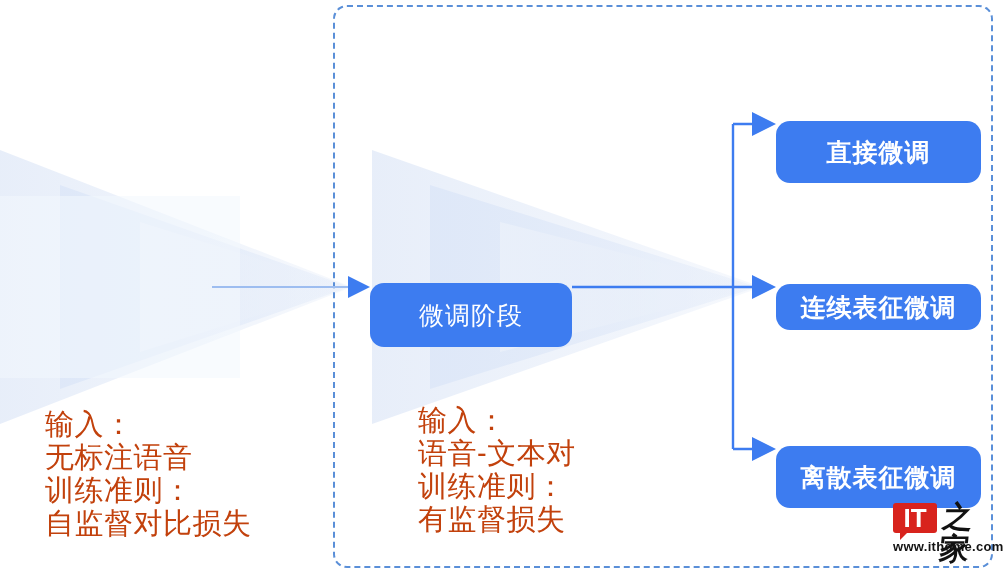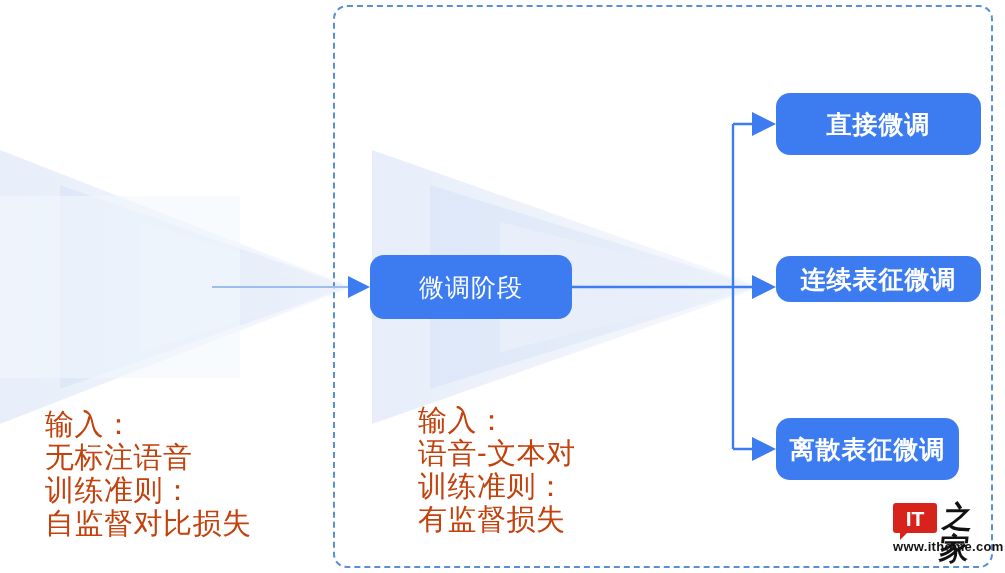--- a/index.html
+++ b/index.html
@@ -28,26 +28,27 @@
   .node{
     position:absolute;
     background:#3d7cf0;
     border-radius:14px;
     color:#ffffff;
     display:flex;align-items:center;justify-content:center;
     font-size:25px;
     font-weight:700;
     letter-spacing:1px;
     box-sizing:border-box;
+    margin-top:28px;
   }
   .node-pretrain{left:7px;top:255px;width:204px;height:64px;}
   .node-finetune{left:370px;top:255px;width:202px;height:64px;font-weight:400;}
   .node-direct{left:776px;top:93px;width:205px;height:62px;}
   .node-cont{left:776px;top:256px;width:205px;height:46px;}
-  .node-disc{left:776px;top:418px;width:183px;height:62px;}
+  .node-disc{left:776px;top:418px;width:205px;height:62px;}
 
   
   .caption{
     position:absolute;
     color:#c2410c;
     font-size:29px;
     line-height:33px;
     white-space:pre;
     letter-spacing:0.5px;
   }
@@ -66,21 +67,21 @@
     border-radius:3px;
     display:flex;align-items:center;justify-content:center;
   }
   .wm-badge::after{
     content:"";position:absolute;left:7px;bottom:-7px;
     width:0;height:0;
     border-left:8px solid #d8231d;
     border-bottom:8px solid transparent;
   }
   .wm-it{
-    color:#ffffff;font-weight:700;font-size:21px;
+    color:#ffffff;font-weight:700;font-size:26px;
     letter-spacing:0px;line-height:1;
     font-family:"Liberation Sans",sans-serif;
   }
   .wm-cn{
     position:absolute;left:48px;top:-2px;
     font-size:30px;color:#111;
     font-family:"DejaVu Sans",sans-serif;
     line-height:32px;font-weight:700;
     transform:skewX(-6deg);
   }

